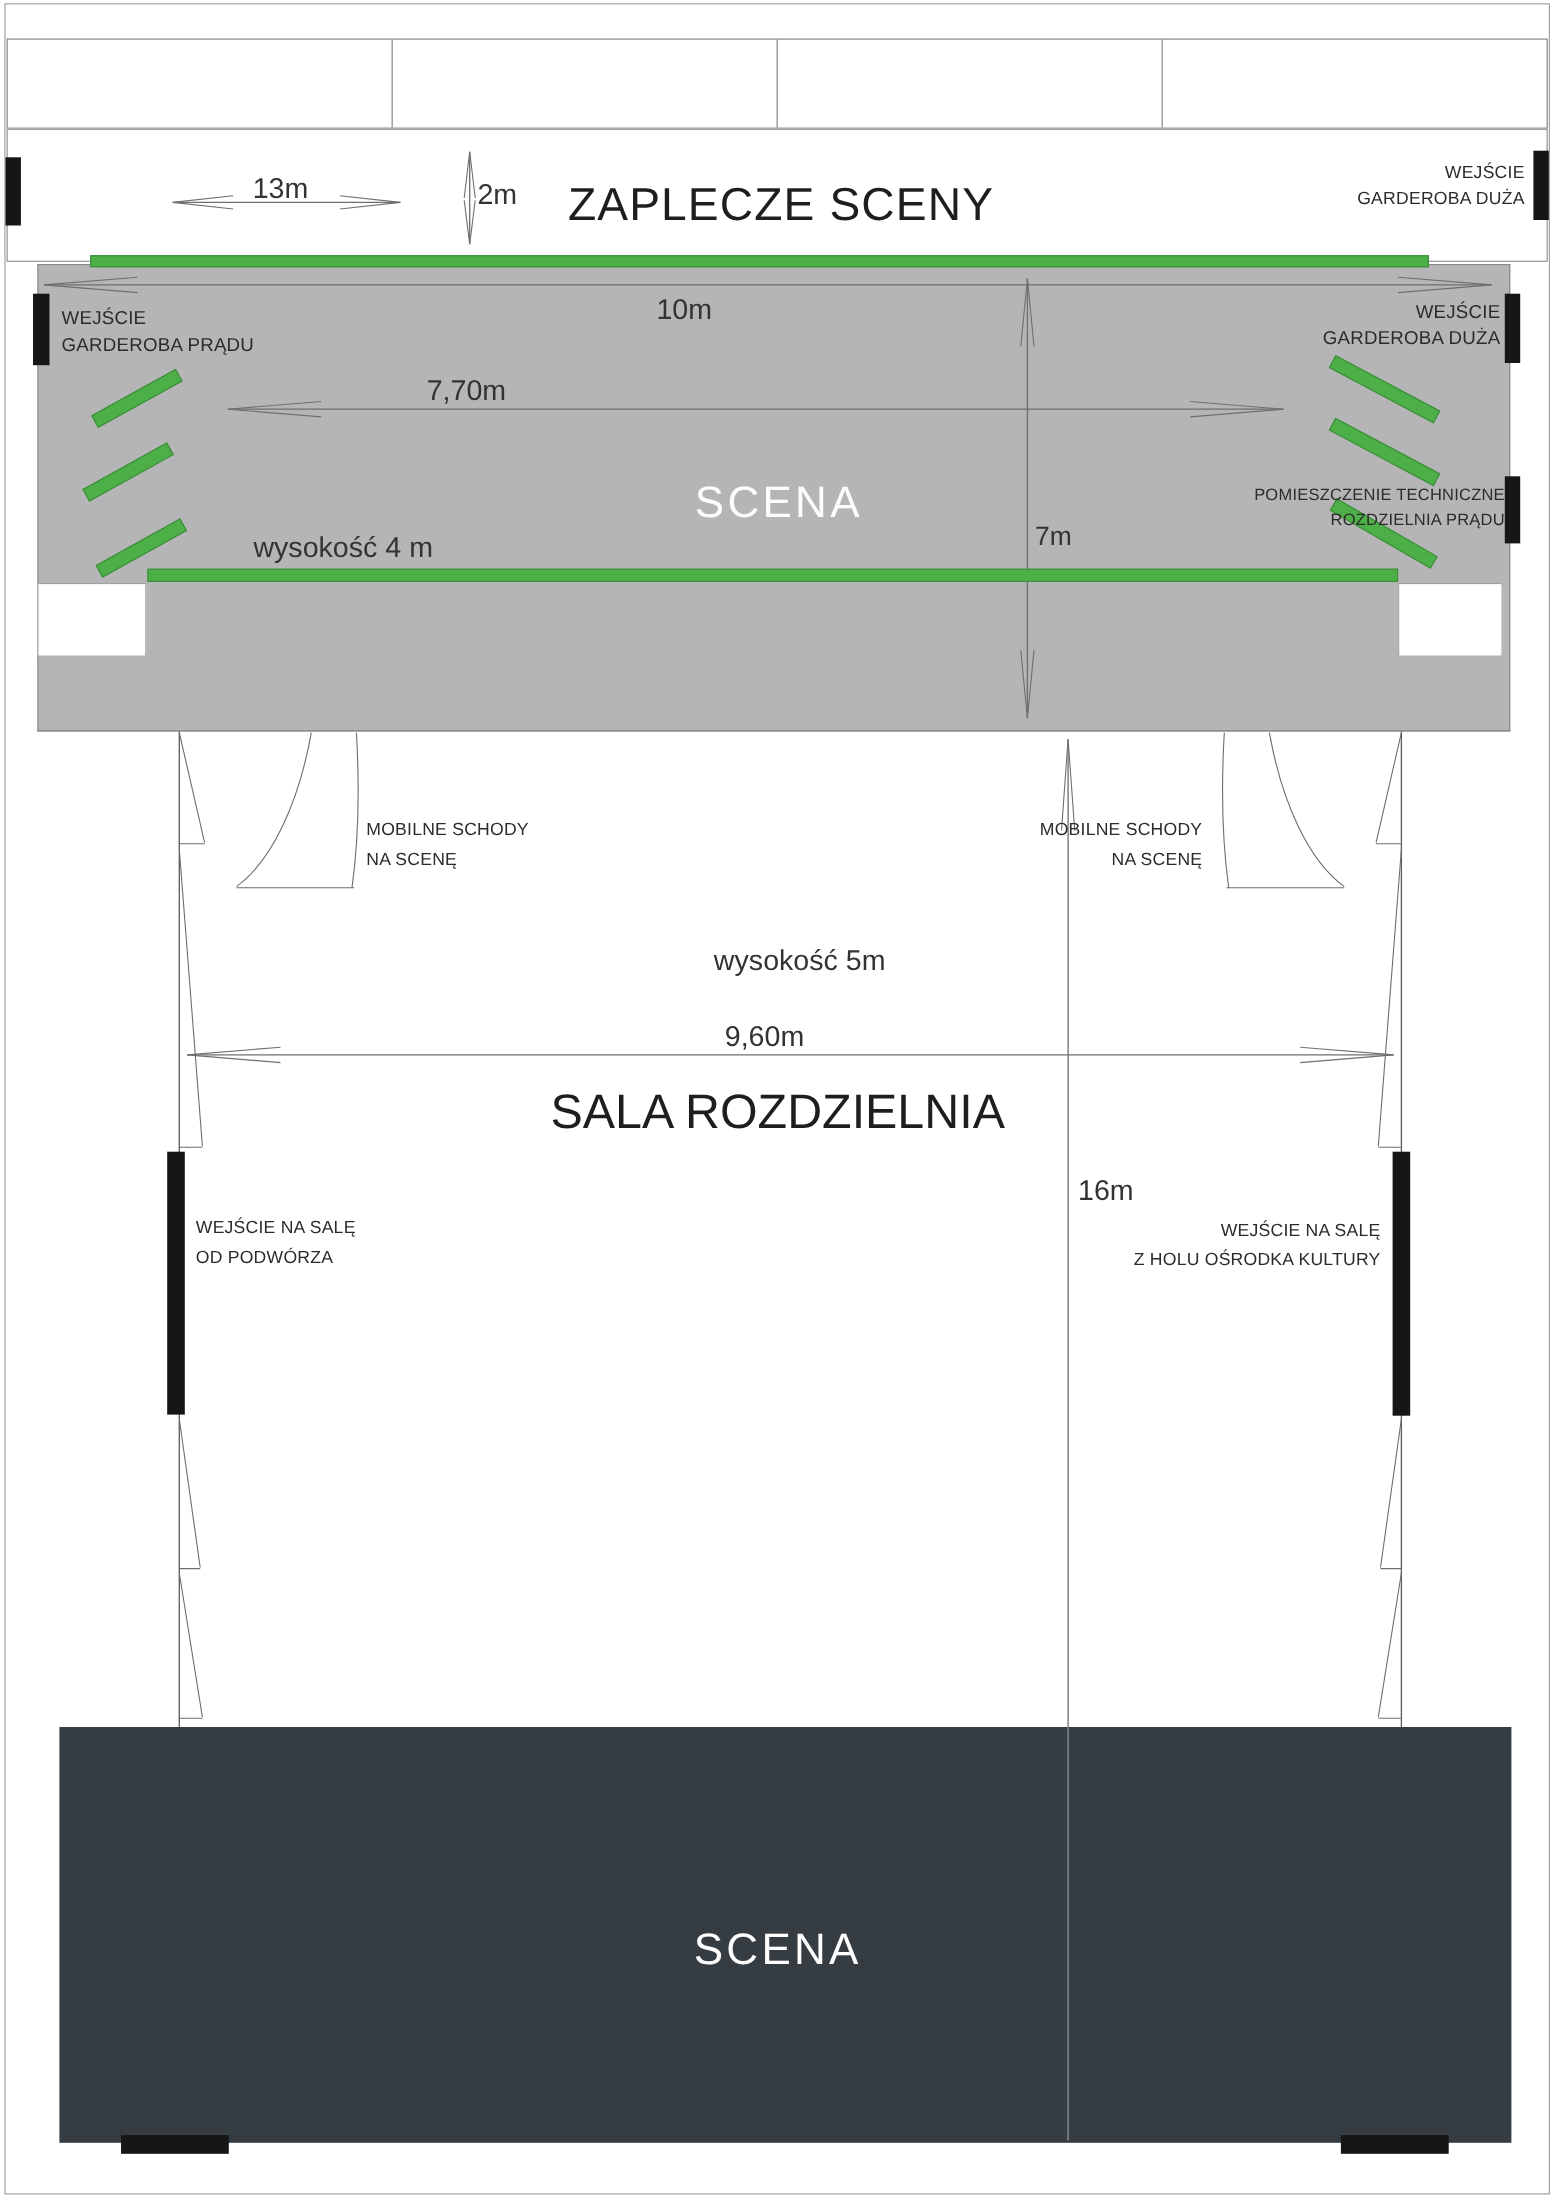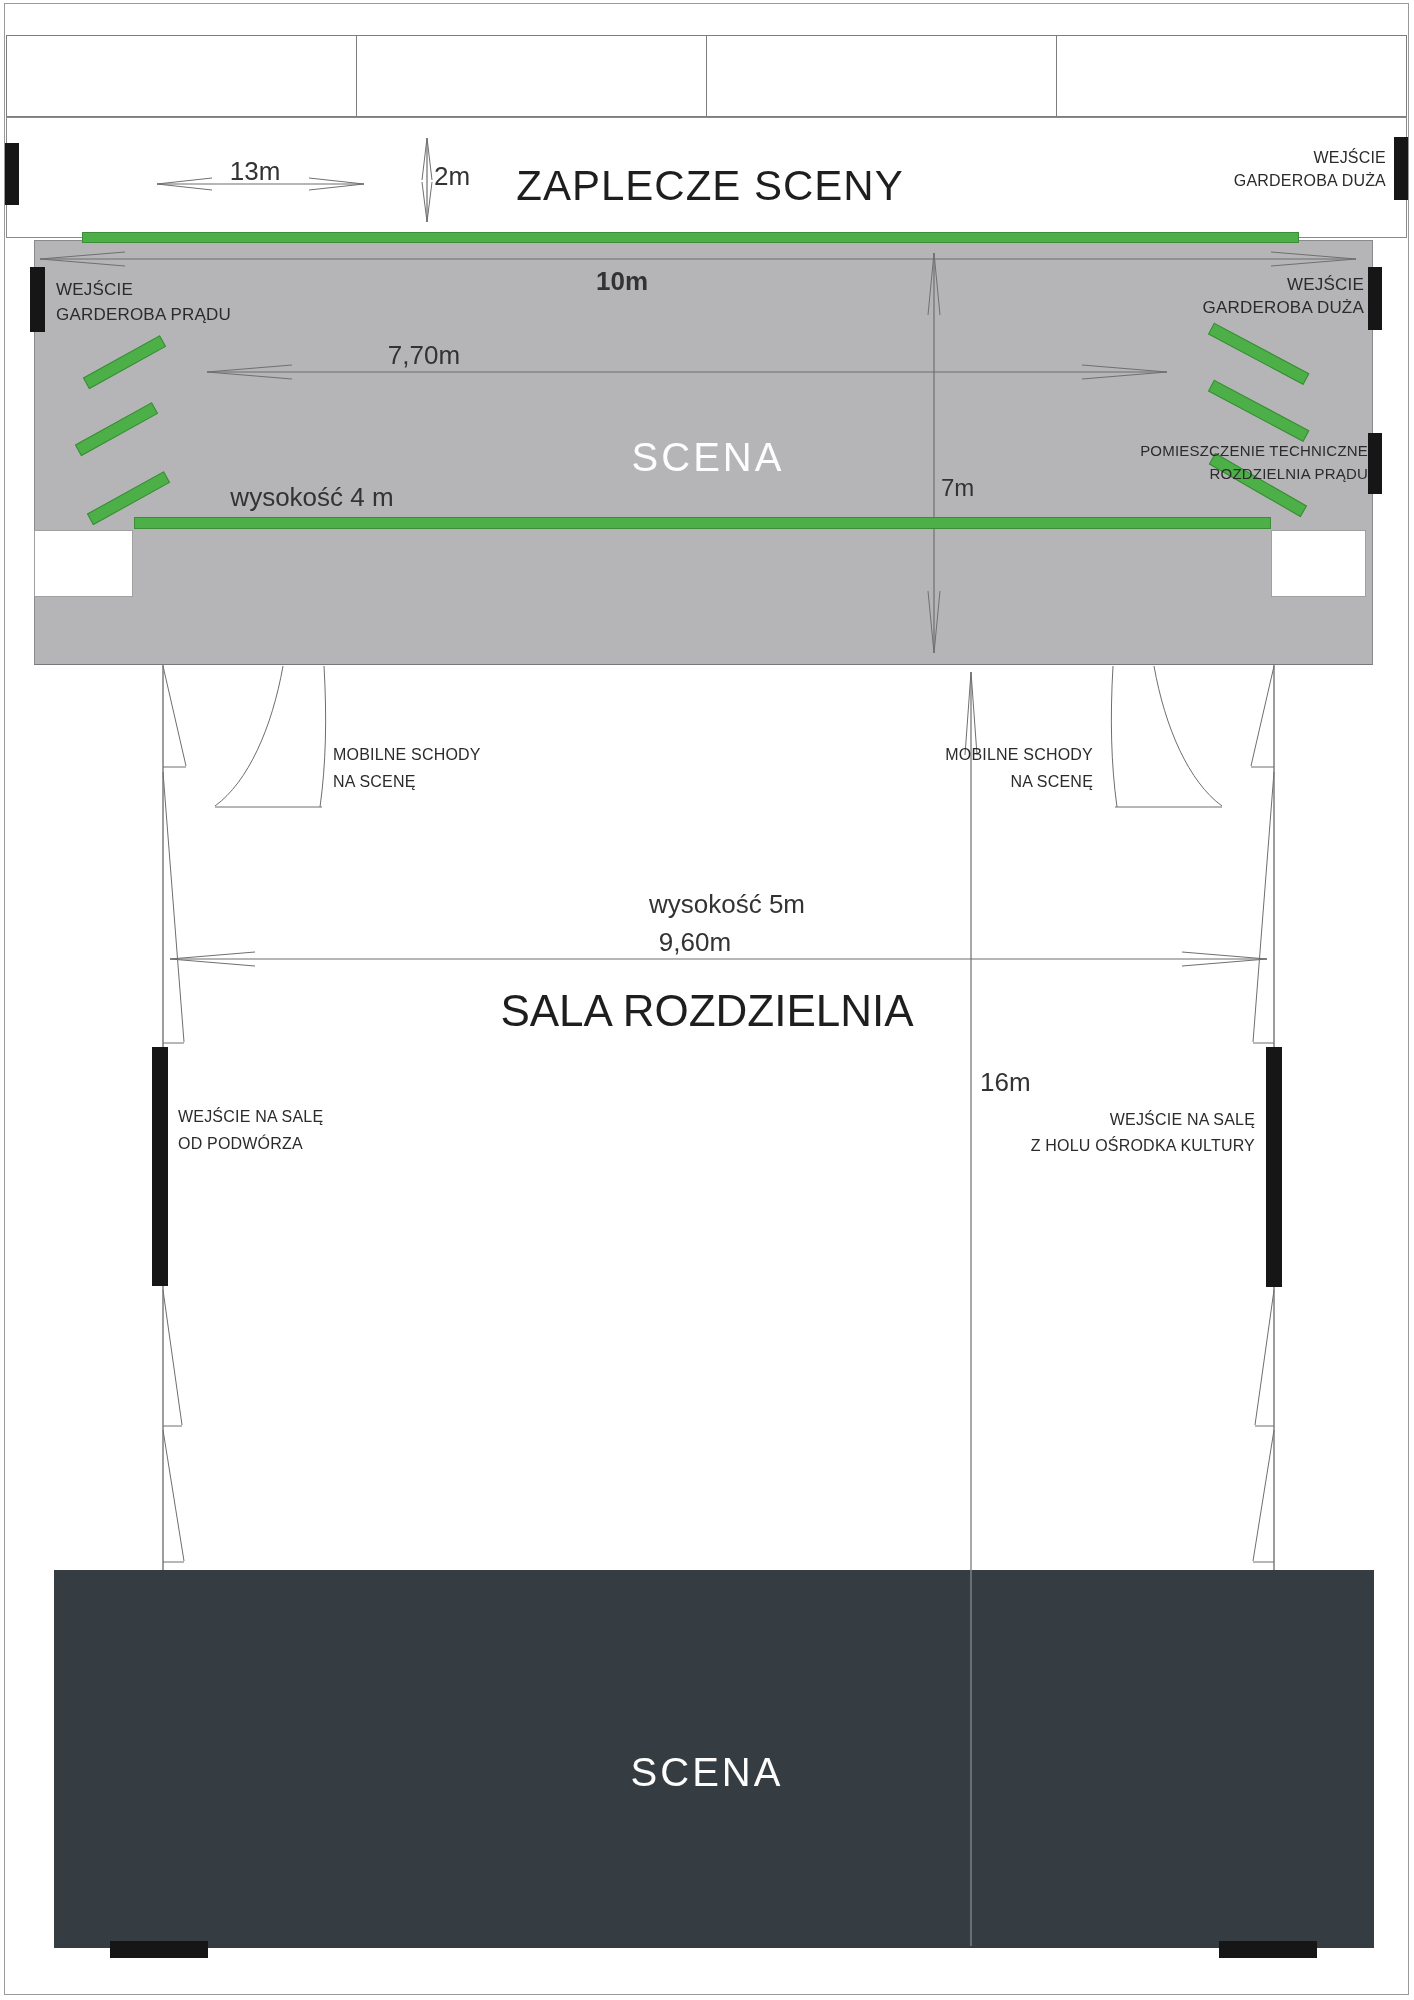--- a/index.html
+++ b/index.html
@@ -147,37 +147,37 @@
   <div class="abs door" style="left:1266px;top:1047px;width:16px;height:240px;"></div>
   <div class="abs door" style="left:110px;top:1941px;width:98px;height:17px;"></div>
   <div class="abs door" style="left:1219px;top:1941px;width:98px;height:17px;"></div>
 
   <div class="lbl title-dark c" style="left:710px;top:186px;">ZAPLECZE SCENY</div>
   <div class="lbl dim c" style="left:255px;top:171px;">13m</div>
   <div class="lbl dim l" style="left:434px;top:176px;">2m</div>
   <div class="lbl small2 r" style="left:1386px;top:158px;">WEJŚCIE</div>
   <div class="lbl small2 r" style="left:1386px;top:181px;">GARDEROBA DUŻA</div>
 
-  <div class="lbl dim c" style="left:622px;top:281px;font-weight:bold;">10m</div>
+  <div class="lbl dim c" style="left:622px;top:281px;">10m</div>
   <div class="lbl dim c" style="left:424px;top:355px;">7,70m</div>
   <div class="lbl dim l" style="left:941px;top:488px;font-size:24px;">7m</div>
   <div class="lbl title-white c" style="left:708px;top:457px;">SCENA</div>
   <div class="lbl dim c" style="left:312px;top:497px;">wysokość 4 m</div>
   <div class="lbl small l" style="left:56px;top:289px;">WEJŚCIE</div>
   <div class="lbl small l" style="left:56px;top:314px;">GARDEROBA PRĄDU</div>
   <div class="lbl small r" style="left:1364px;top:284px;">WEJŚCIE</div>
   <div class="lbl small r" style="left:1364px;top:307px;">GARDEROBA DUŻA</div>
   <div class="lbl tiny r" style="left:1368px;top:450px;">POMIESZCZENIE TECHNICZNE</div>
   <div class="lbl tiny r" style="left:1368px;top:473px;">ROZDZIELNIA PRĄDU</div>
 
   <div class="lbl small2 l" style="left:333px;top:755px;">MOBILNE SCHODY</div>
   <div class="lbl small2 l" style="left:333px;top:782px;">NA SCENĘ</div>
   <div class="lbl small2 r" style="left:1093px;top:755px;">MOBILNE SCHODY</div>
   <div class="lbl small2 r" style="left:1093px;top:782px;">NA SCENĘ</div>
-  <div class="lbl dim c" style="left:727px;top:904px;">wysokość 5m</div>
+  <div class="lbl dim c" style="left:727px;top:873px;">wysokość 5m</div>
   <div class="lbl dim c" style="left:695px;top:942px;">9,60m</div>
   <div class="lbl title-dark c" style="left:707px;top:1011px;font-size:44px;letter-spacing:0;">SALA ROZDZIELNIA</div>
   <div class="lbl dim l" style="left:980px;top:1082px;">16m</div>
   <div class="lbl small2 l" style="left:178px;top:1117px;">WEJŚCIE NA SALĘ</div>
   <div class="lbl small2 l" style="left:178px;top:1144px;">OD PODWÓRZA</div>
   <div class="lbl small2 r" style="left:1255px;top:1120px;">WEJŚCIE NA SALĘ</div>
   <div class="lbl small2 r" style="left:1255px;top:1146px;">Z HOLU OŚRODKA KULTURY</div>
 
   <div class="lbl title-white c" style="left:707px;top:1772px;">SCENA</div>
 

